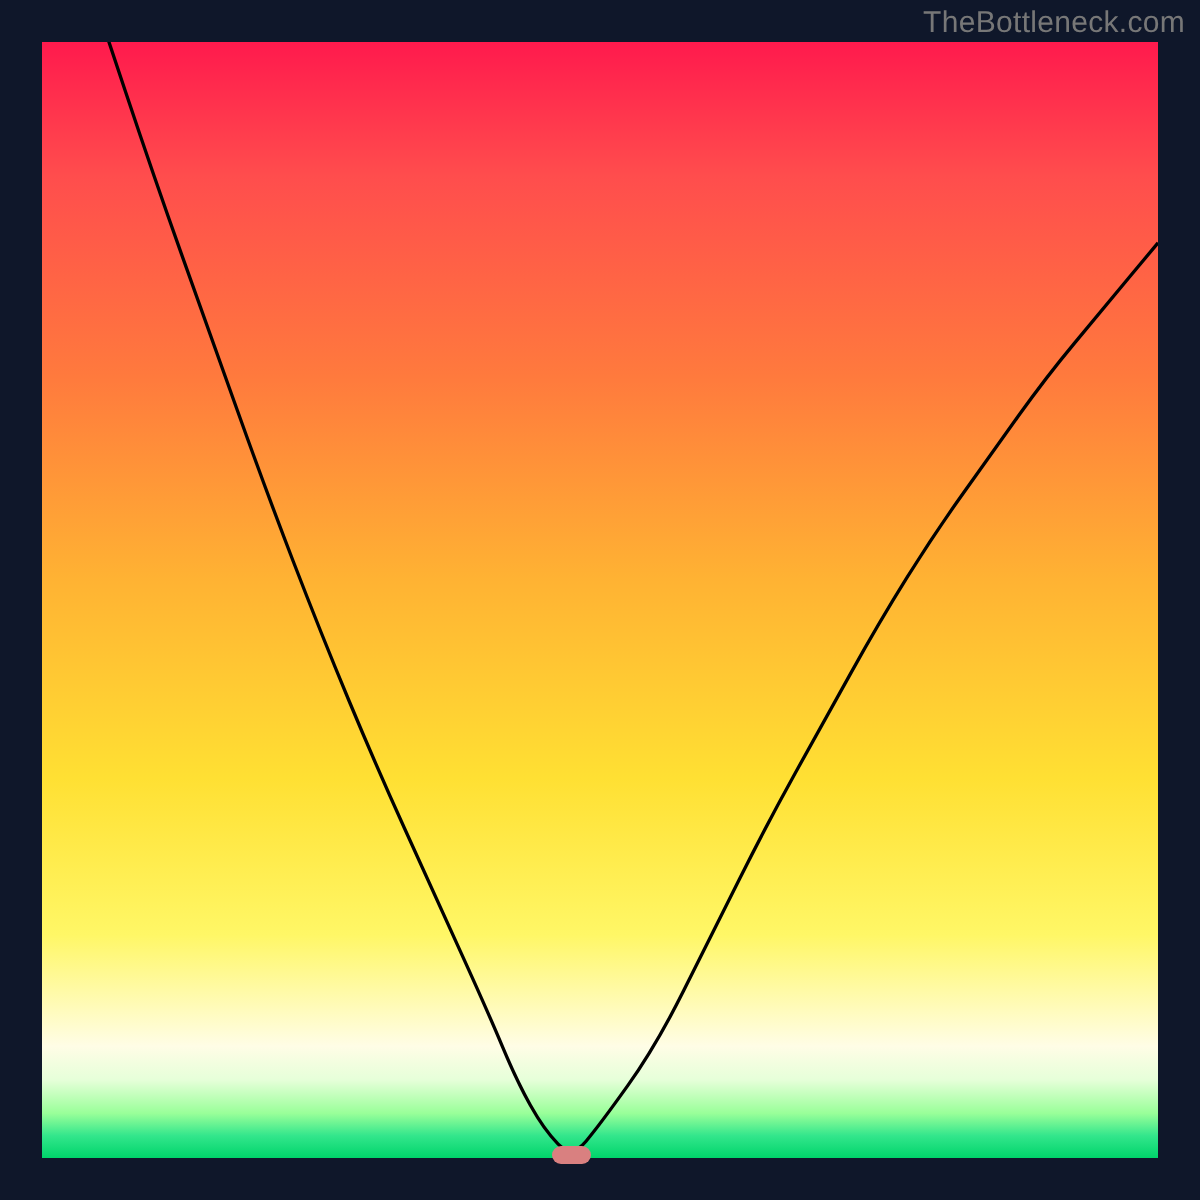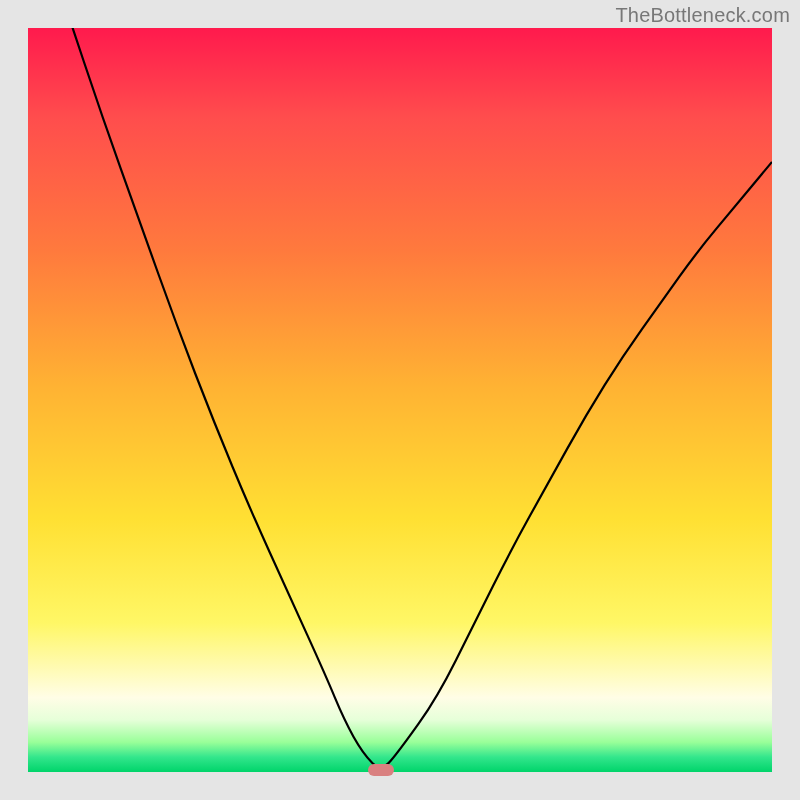--- a/index.html
+++ b/index.html
@@ -8,21 +8,21 @@
     width: 800px;
     height: 800px;
     overflow: hidden;
     background: #000;
     font-family: Arial, Helvetica, sans-serif;
   }
   .frame {
     position: relative;
     width: 800px;
     height: 800px;
-    background: #e5e5e5;
+    background: #0f172a;
   }
   .plot-area {
     position: absolute;
     left: 28px;
     top: 28px;
     width: 744px;
     height: 744px;
     
     background: linear-gradient(
       to bottom,

